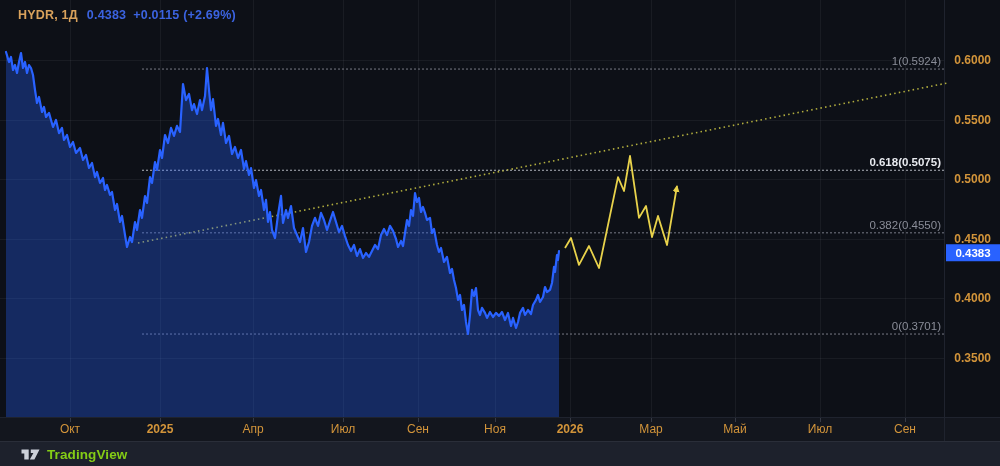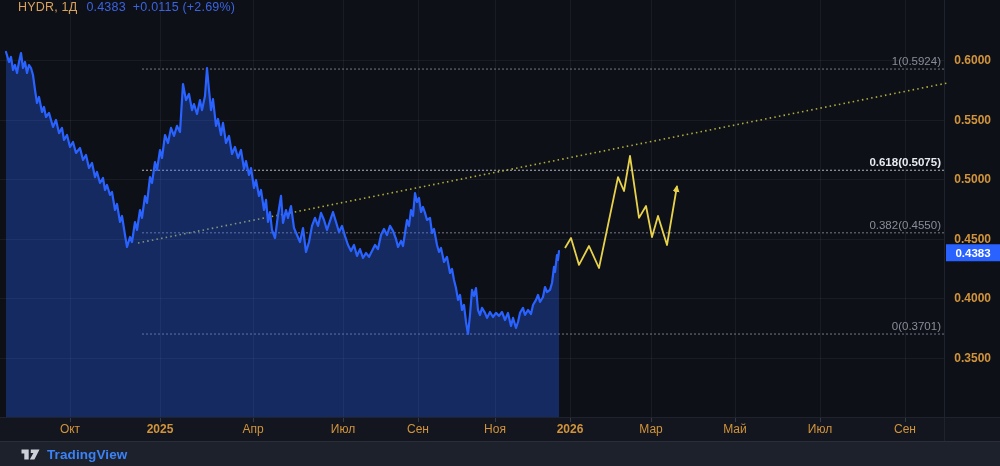--- a/index.html
+++ b/index.html
@@ -4,33 +4,33 @@
 <style>
   html,body{margin:0;padding:0;background:#07080c;}
   *{box-sizing:border-box;}
   .chart-root{
     position:relative;width:1000px;height:466px;overflow:hidden;
     background:#0d1017;font-family:"Liberation Sans",sans-serif;
     -webkit-font-smoothing:antialiased;
   }
   #plot-svg{position:absolute;left:0;top:0;display:block;}
   .legend{
-    position:absolute;left:18px;top:0;z-index:5;
-    font-size:12.5px;font-weight:normal;letter-spacing:.2px;white-space:nowrap;
+    position:absolute;left:18px;top:8px;z-index:5;
+    font-size:12.5px;font-weight:bold;letter-spacing:.2px;white-space:nowrap;
   }
   .legend .sym{color:#d9a25c;}
   .legend .val{color:#3b63e0;margin-left:9px;}
   .legend .chg{color:#3b63e0;margin-left:7px;}
   .bottom-bar{
     position:absolute;left:0;top:441px;width:1000px;height:25px;
     background:#1d212c;border-top:1px solid #2a2e39;
     display:flex;align-items:center;padding-left:21px;z-index:4;
   }
   .tv-logo{display:flex;align-items:center;gap:7px;cursor:pointer;text-decoration:none;}
-  .tv-logo-text{color:#3b82f6;font-size:13.5px;font-weight:bold;letter-spacing:.1px;}
+  .tv-logo-text{color:#84cc16;font-size:13.5px;font-weight:bold;letter-spacing:.1px;}
 </style>
 </head>
 <body>
 
 <div class="chart-root">
   <svg id="plot-svg" width="1000" height="441">
       <rect x="0" y="0" width="1000" height="418" fill="#0d1017"></rect>
       <rect x="0" y="418" width="1000" height="24" fill="#13161e"></rect>
       <line x1="0" y1="417.5" x2="1000" y2="417.5" stroke="#1f232e" stroke-width="1"></line>
       <line x1="944.5" y1="0" x2="944.5" y2="441" stroke="#1f232e" stroke-width="1"></line>

